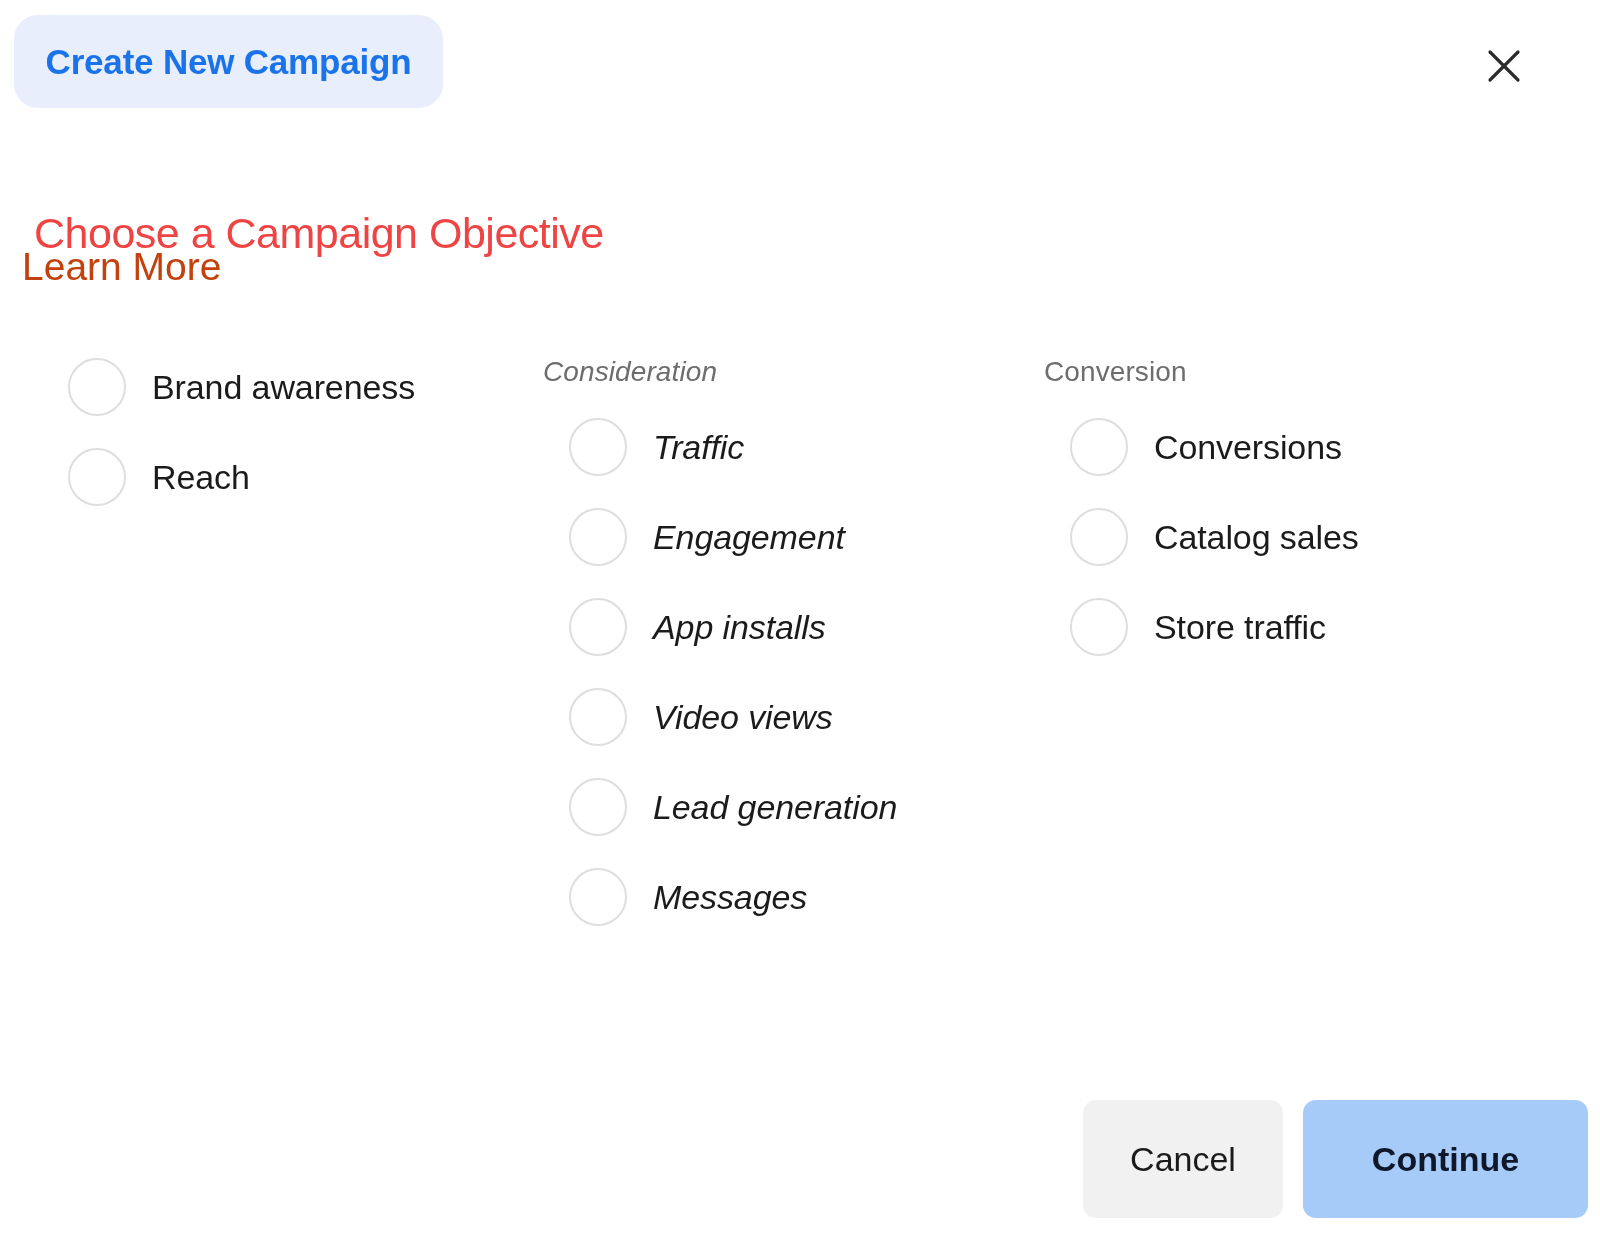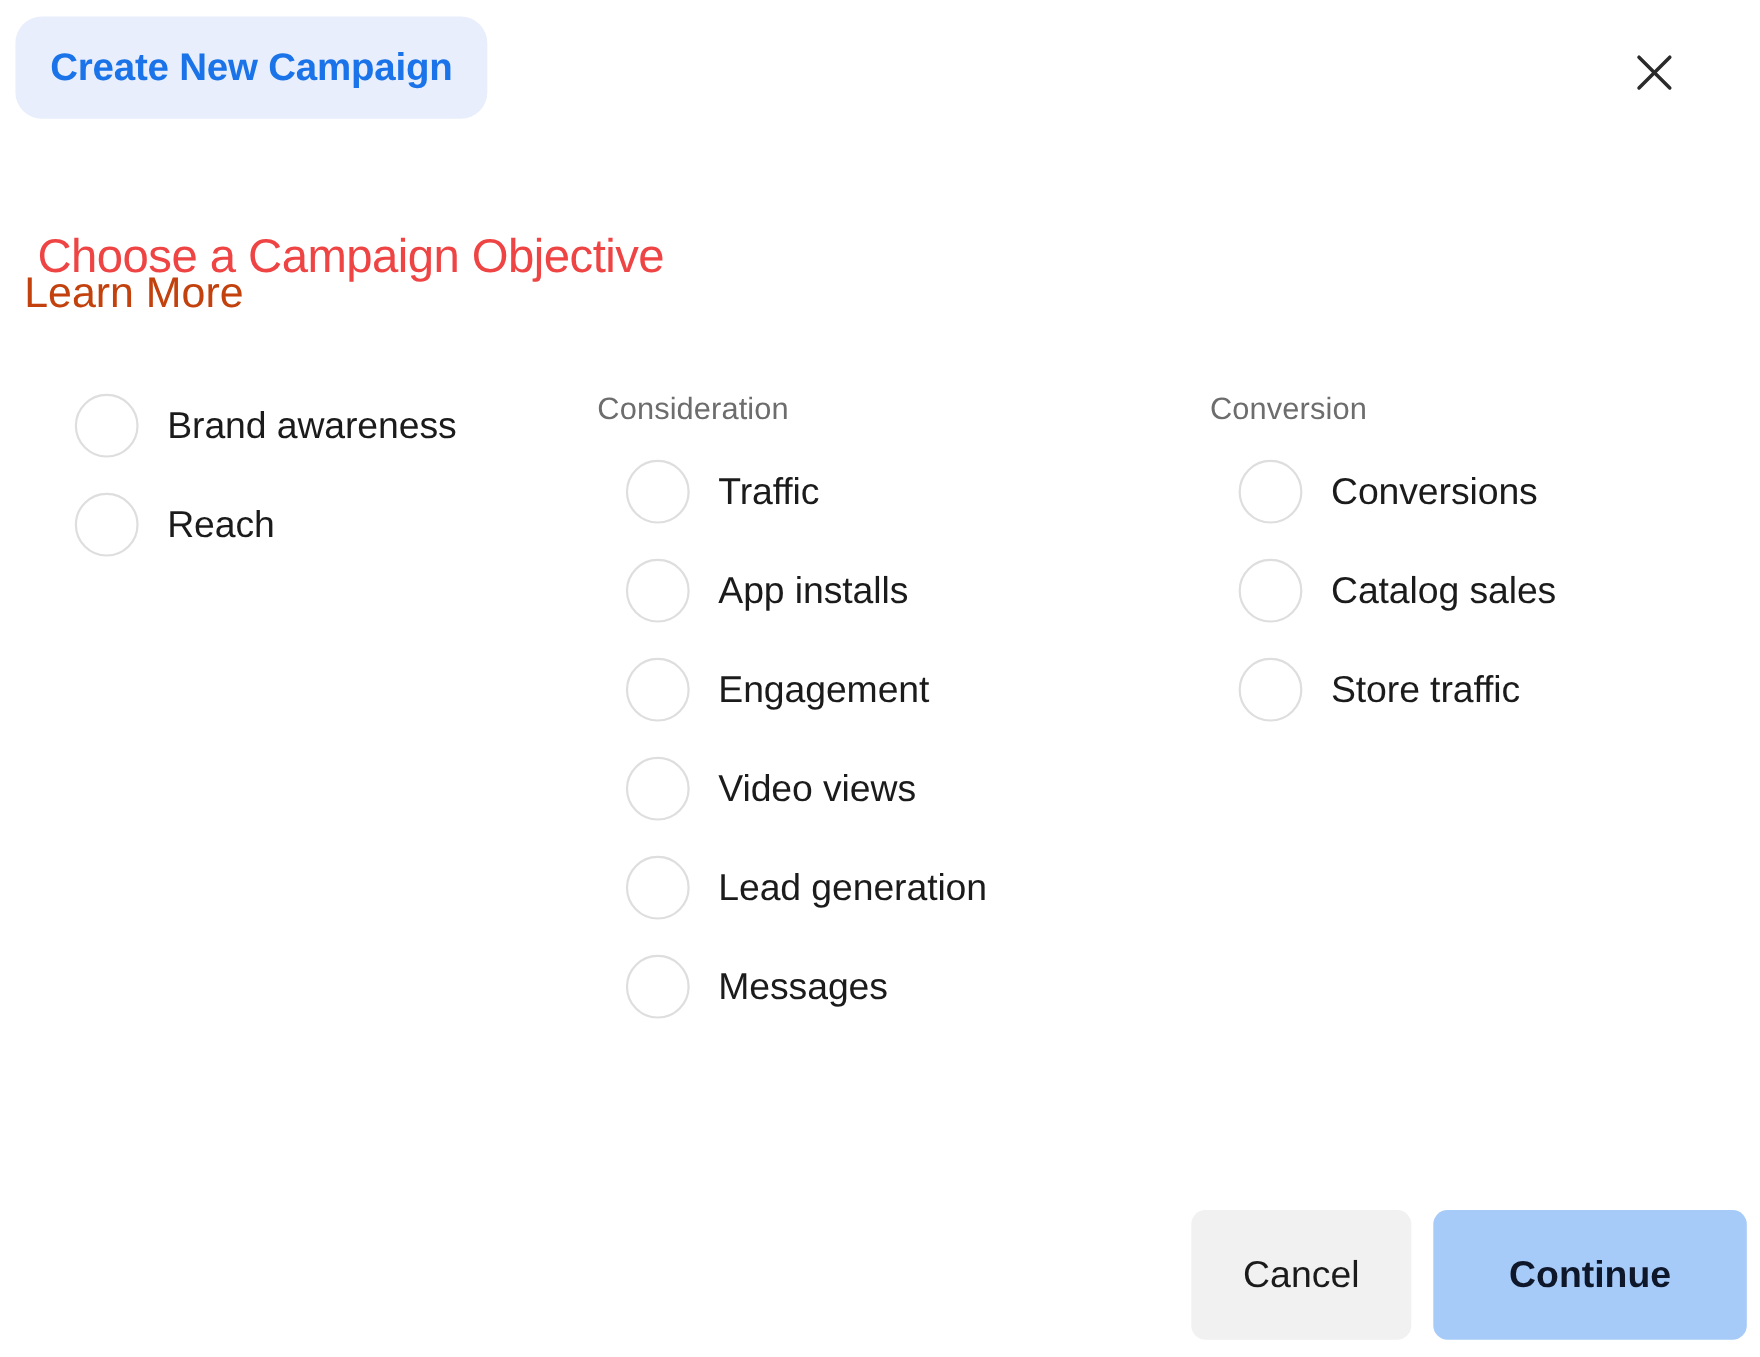--- a/index.html
+++ b/index.html
@@ -81,22 +81,22 @@
     position: absolute;
     left: 0;
     top: 356px;
     width: 1600px;
   }
   .column {
     position: absolute;
     top: 0;
   }
   .column.col-0 { left: 42px; }
-  .column.col-1 { left: 543px; }
-  .column.col-2 { left: 1100px; }
+  .column.col-1 { left: 543px; font-style: italic; }
+  .column.col-2 { left: 1044px; }
 
   .column-header {
     font-size: 28px;
     color: #6d6d6d;
     margin: 0 0 28px 0;
     white-space: nowrap;
     letter-spacing: 0.1px;
   }
 
   .option-row {
@@ -199,25 +199,25 @@
   </div>
 
   <div class="column col-1">
     <div class="column-header">Consideration</div>
     <div class="option-row">
       <span class="radio"></span>
       <span class="option-label">Traffic</span>
     </div>
     <div class="option-row">
       <span class="radio"></span>
+      <span class="option-label">Engagement</span>
+    </div>
+    <div class="option-row">
+      <span class="radio"></span>
       <span class="option-label">App installs</span>
-    </div>
-    <div class="option-row">
-      <span class="radio"></span>
-      <span class="option-label">Engagement</span>
     </div>
     <div class="option-row">
       <span class="radio"></span>
       <span class="option-label">Video views</span>
     </div>
     <div class="option-row">
       <span class="radio"></span>
       <span class="option-label">Lead generation</span>
     </div>
     <div class="option-row">

